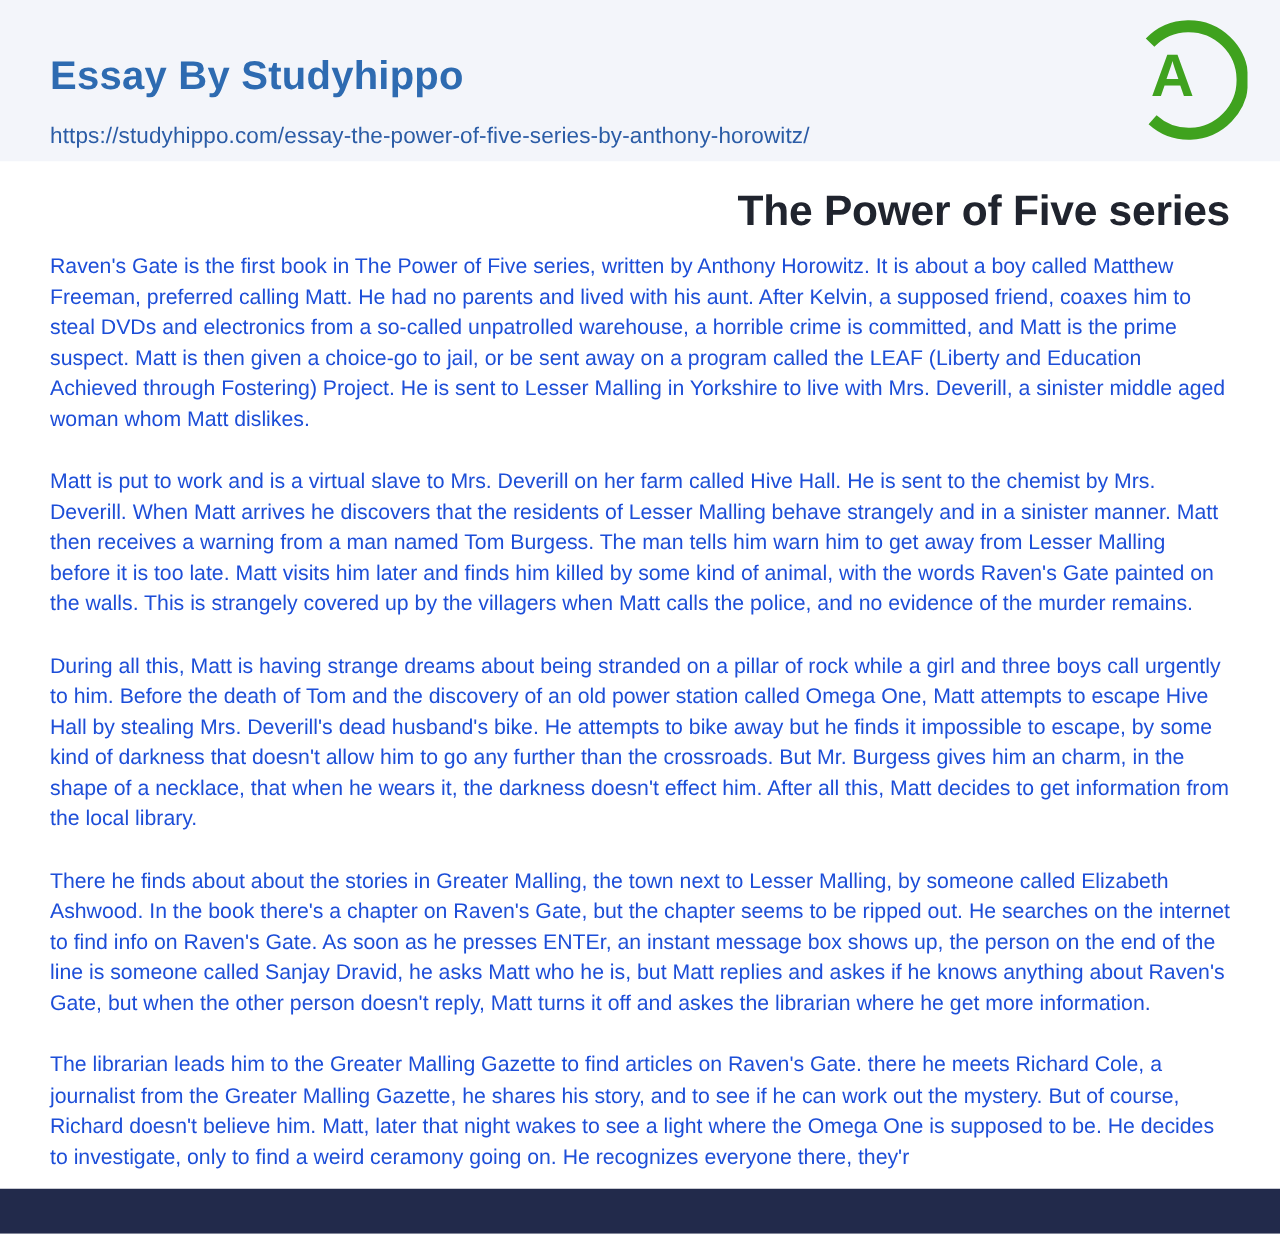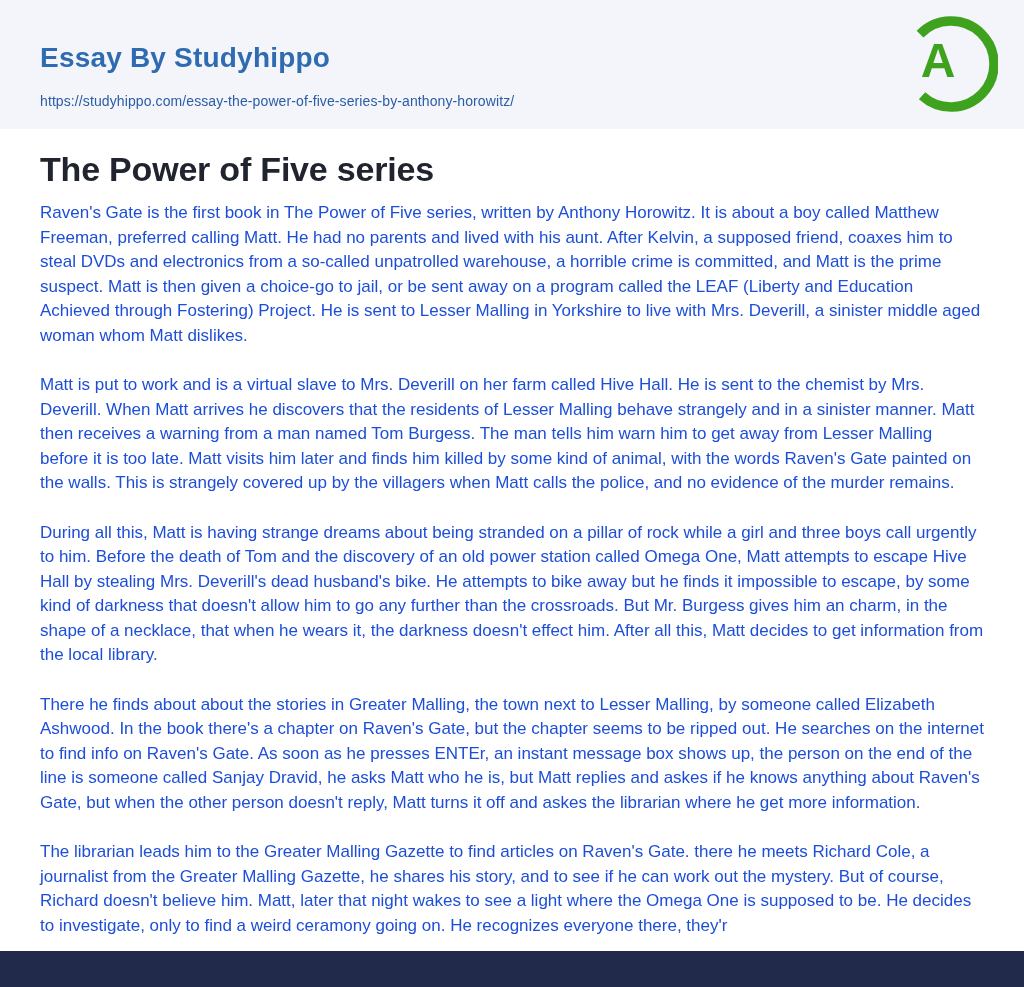--- a/index.html
+++ b/index.html
@@ -10,45 +10,46 @@
     position:relative;
     overflow:hidden;
   }
   .header {
     background:#f3f5fa;
     height:129px;
     position:relative;
     padding:42px 0 0 40px;
   }
   .site-title {
-    font-size:28px;
+    font-size:32px;
     font-weight:bold;
     color:#2e6bb1;
     letter-spacing:0.2px;
   }
   .site-url {
-    font-size:14px;
+    font-size:18px;
     color:#2b5ca6;
     margin-top:19px;
     letter-spacing:0.1px;
   }
   .logo {
     position:absolute;
     left:898px;
     top:14px;
     width:100px;
     height:100px;
   }
   .content { padding:0 40px; }
   .page-title {
     margin:21px 0 12px 0;
     font-size:34px;
     font-weight:bold;
     color:#20242e;
     letter-spacing:-0.2px;
+    text-align:right;
   }
   .para {
     font-size:17px;
     line-height:24.5px;
     color:#1d4ed8;
     margin:0 0 25px 0;
   }
   .footer-bar {
     position:absolute;
     left:0;

